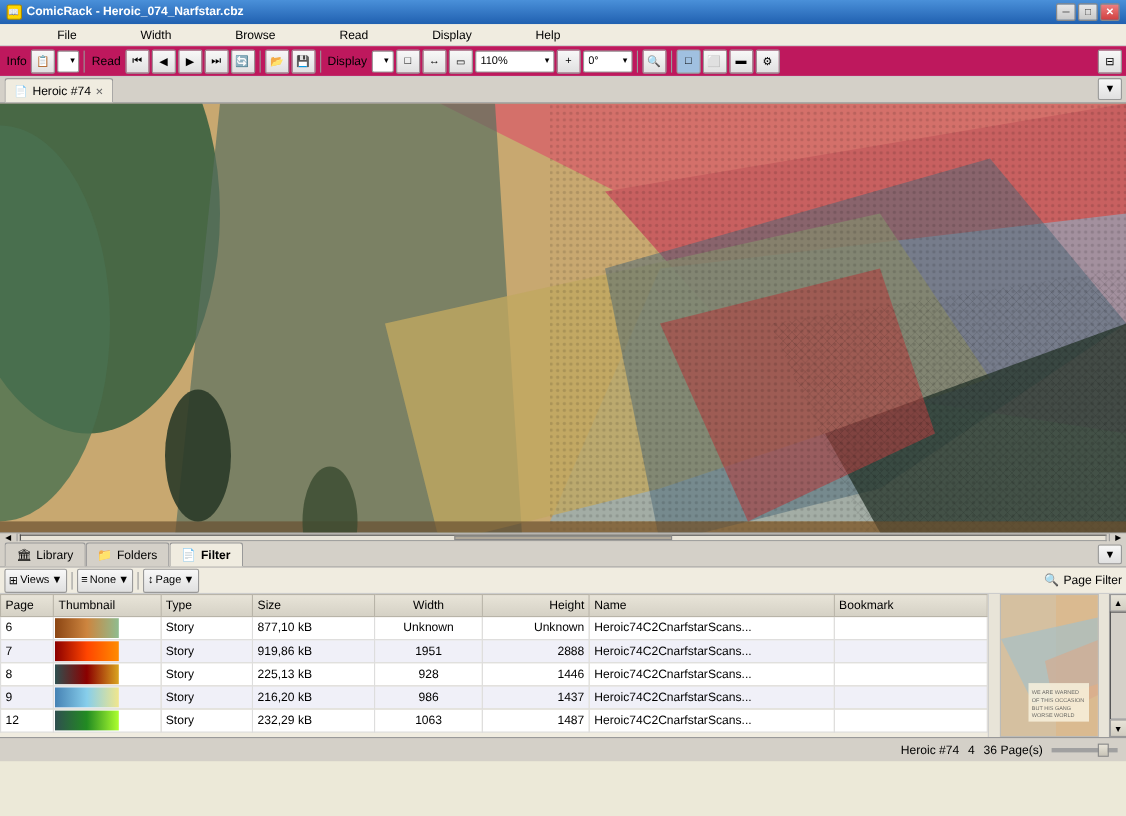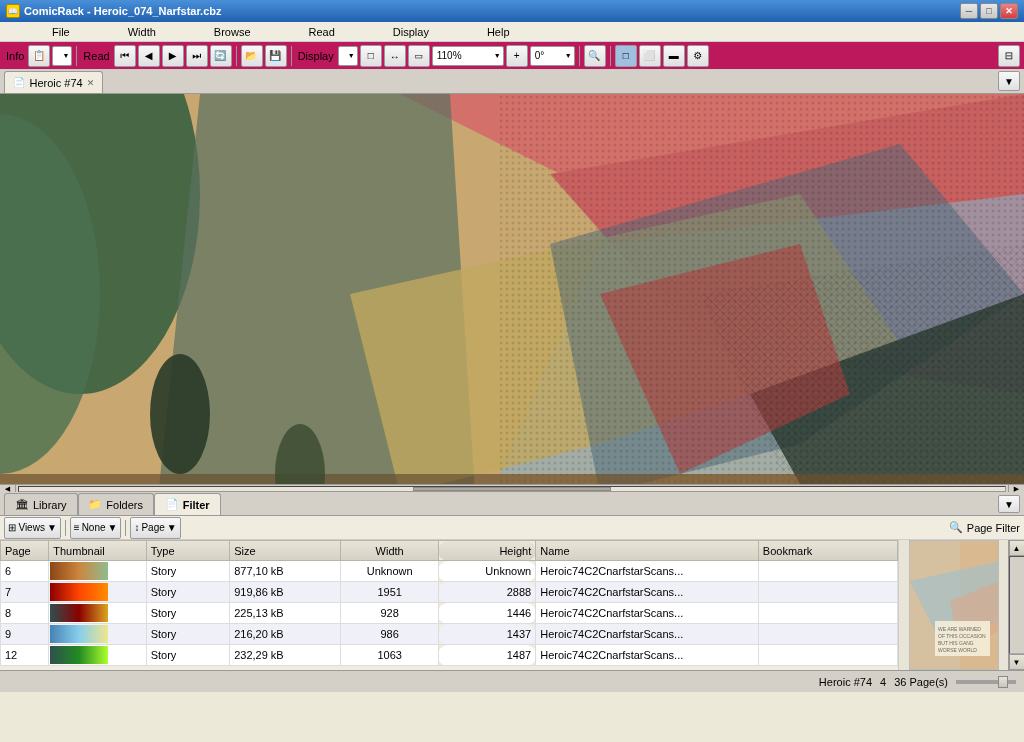--- a/index.html
+++ b/index.html
@@ -315,21 +315,21 @@
       height: 12px;
       background: linear-gradient(to bottom, #e8e4d8, #c8c4b8);
       border: 1px solid #888;
     }
 
     .col-page { width: 30px; }
     .col-thumb { width: 70px; margin-top: 23px; }
     .col-type { width: 60px; }
     .col-size { width: 80px; text-align: left; }
     .col-width { width: 70px; text-align: center; }
-    .col-height { width: 70px; text-align: right; border-radius: 10px; }
+    .col-height { width: 70px; text-align: right; }
     .col-name { width: 160px; }
     .col-bookmark { width: 100px; }
   </style>
 </head>
 <body>
 
 <div class="title-bar">
   <div class="title-bar-left">
     <div class="title-bar-icon">📖</div>
     <span>ComicRack - Heroic_074_Narfstar.cbz</span>

